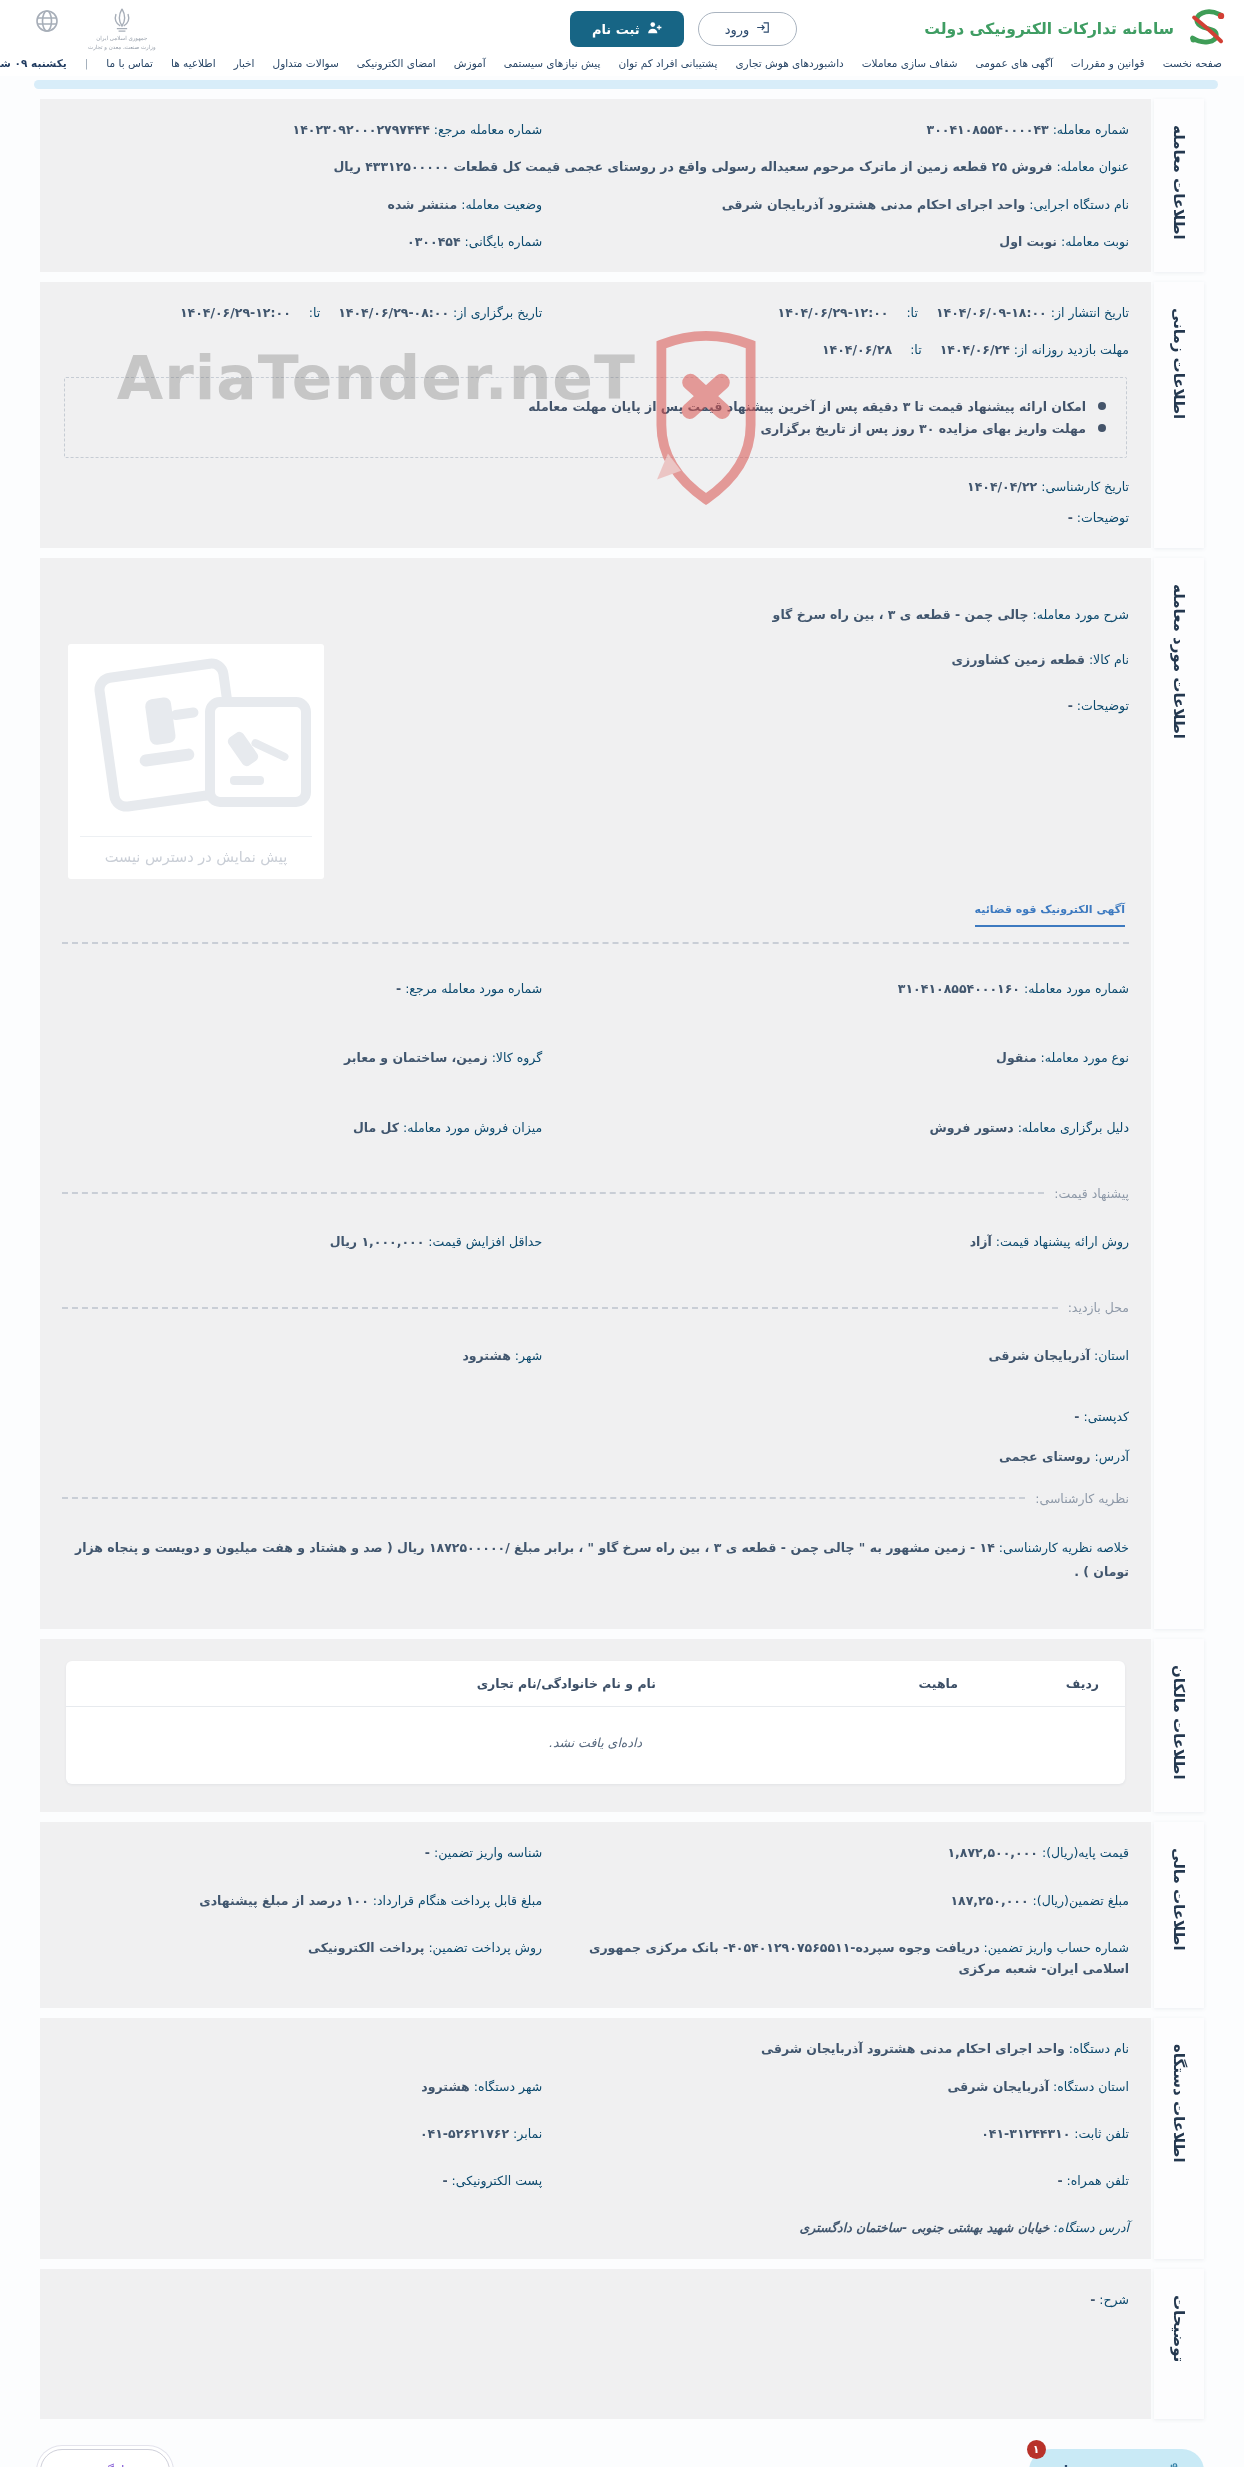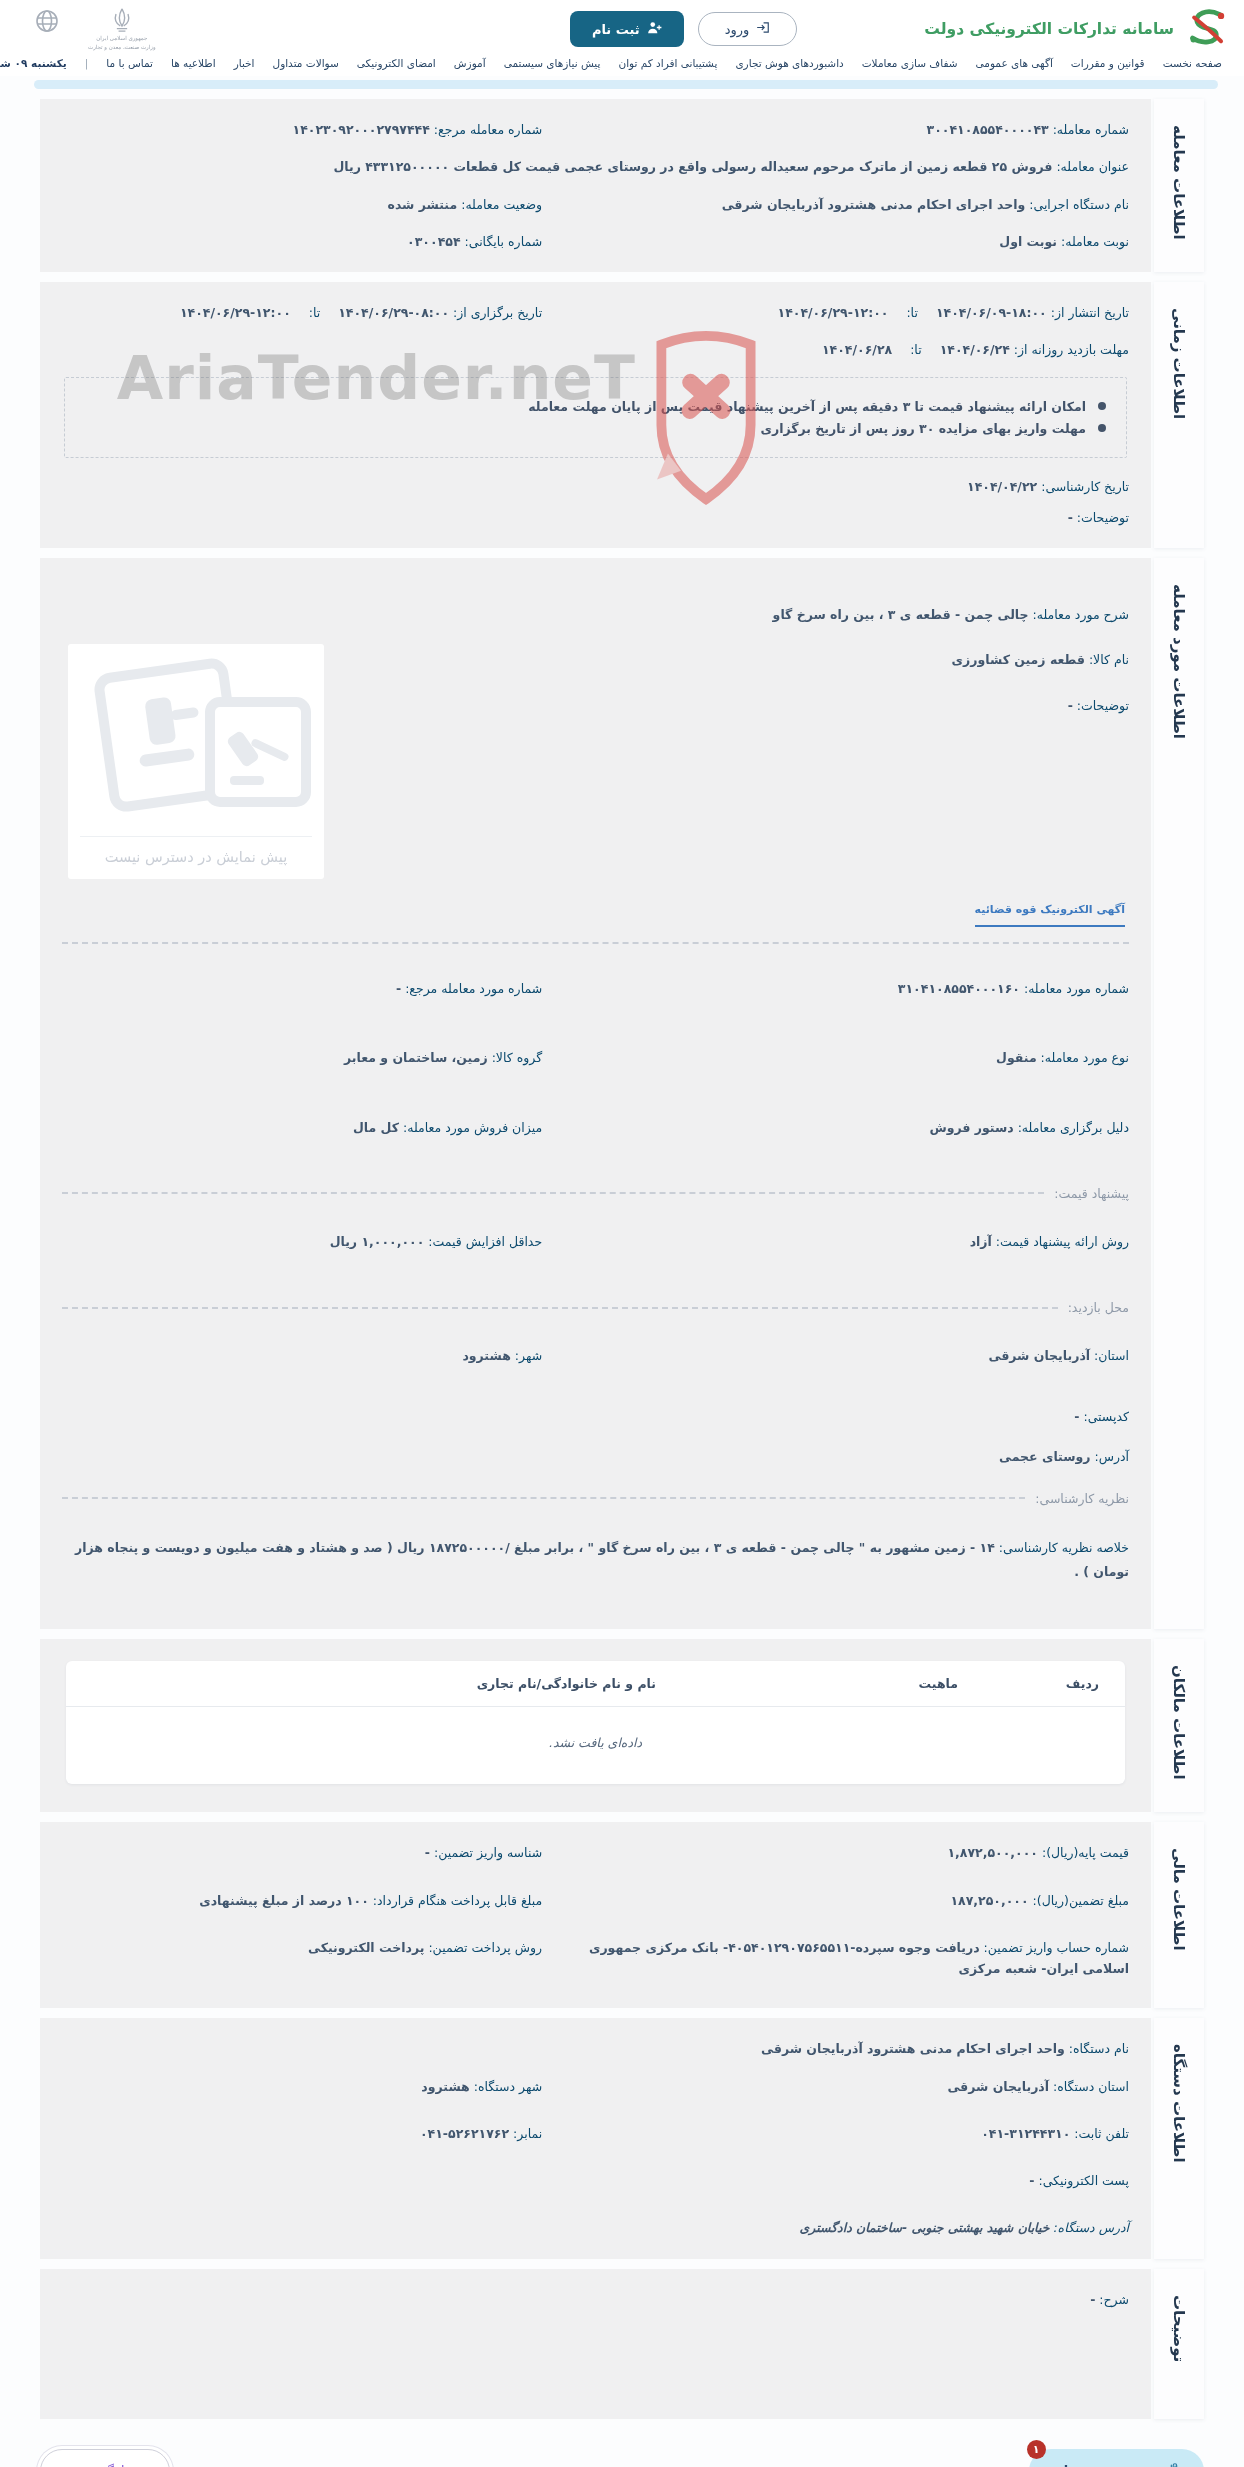--- a/index.html
+++ b/index.html
@@ -402,20 +402,21 @@
         </div>
         <div class="row" style="margin-bottom:26px;">
           <div class="c1 pair"><span class="lbl">استان دستگاه:</span> <span class="val">آذربایجان شرقی</span></div>
           <div class="c2 pair"><span class="lbl">شهر دستگاه:</span> <span class="val">هشترود</span></div>
         </div>
         <div class="row" style="margin-bottom:26px;">
           <div class="c1 pair"><span class="lbl">تلفن ثابت:</span> <span class="val num">۰۴۱-۳۱۲۴۴۳۱۰</span></div>
           <div class="c2 pair"><span class="lbl">نمابر:</span> <span class="val num">۰۴۱-۵۲۶۲۱۷۶۲</span></div>
         </div>
         <div class="row" style="margin-bottom:26px;">
+          <div class="c1 pair"><span class="lbl">تلفن همراه:</span> <span class="val">-</span></div>
           <div class="c2 pair"><span class="lbl">پست الکترونیکی:</span> <span class="val">-</span></div>
         </div>
         <div class="row" style="margin-bottom:0;font-style:italic;">
           <div class="pair"><span class="lbl">آدرس دستگاه:</span> <span class="val">خیابان شهید بهشتی جنوبی -ساختمان دادگستری</span></div>
         </div>
       </div>
     </div>
 
     <div class="section" style="min-height:150px;">
       <div class="side">

